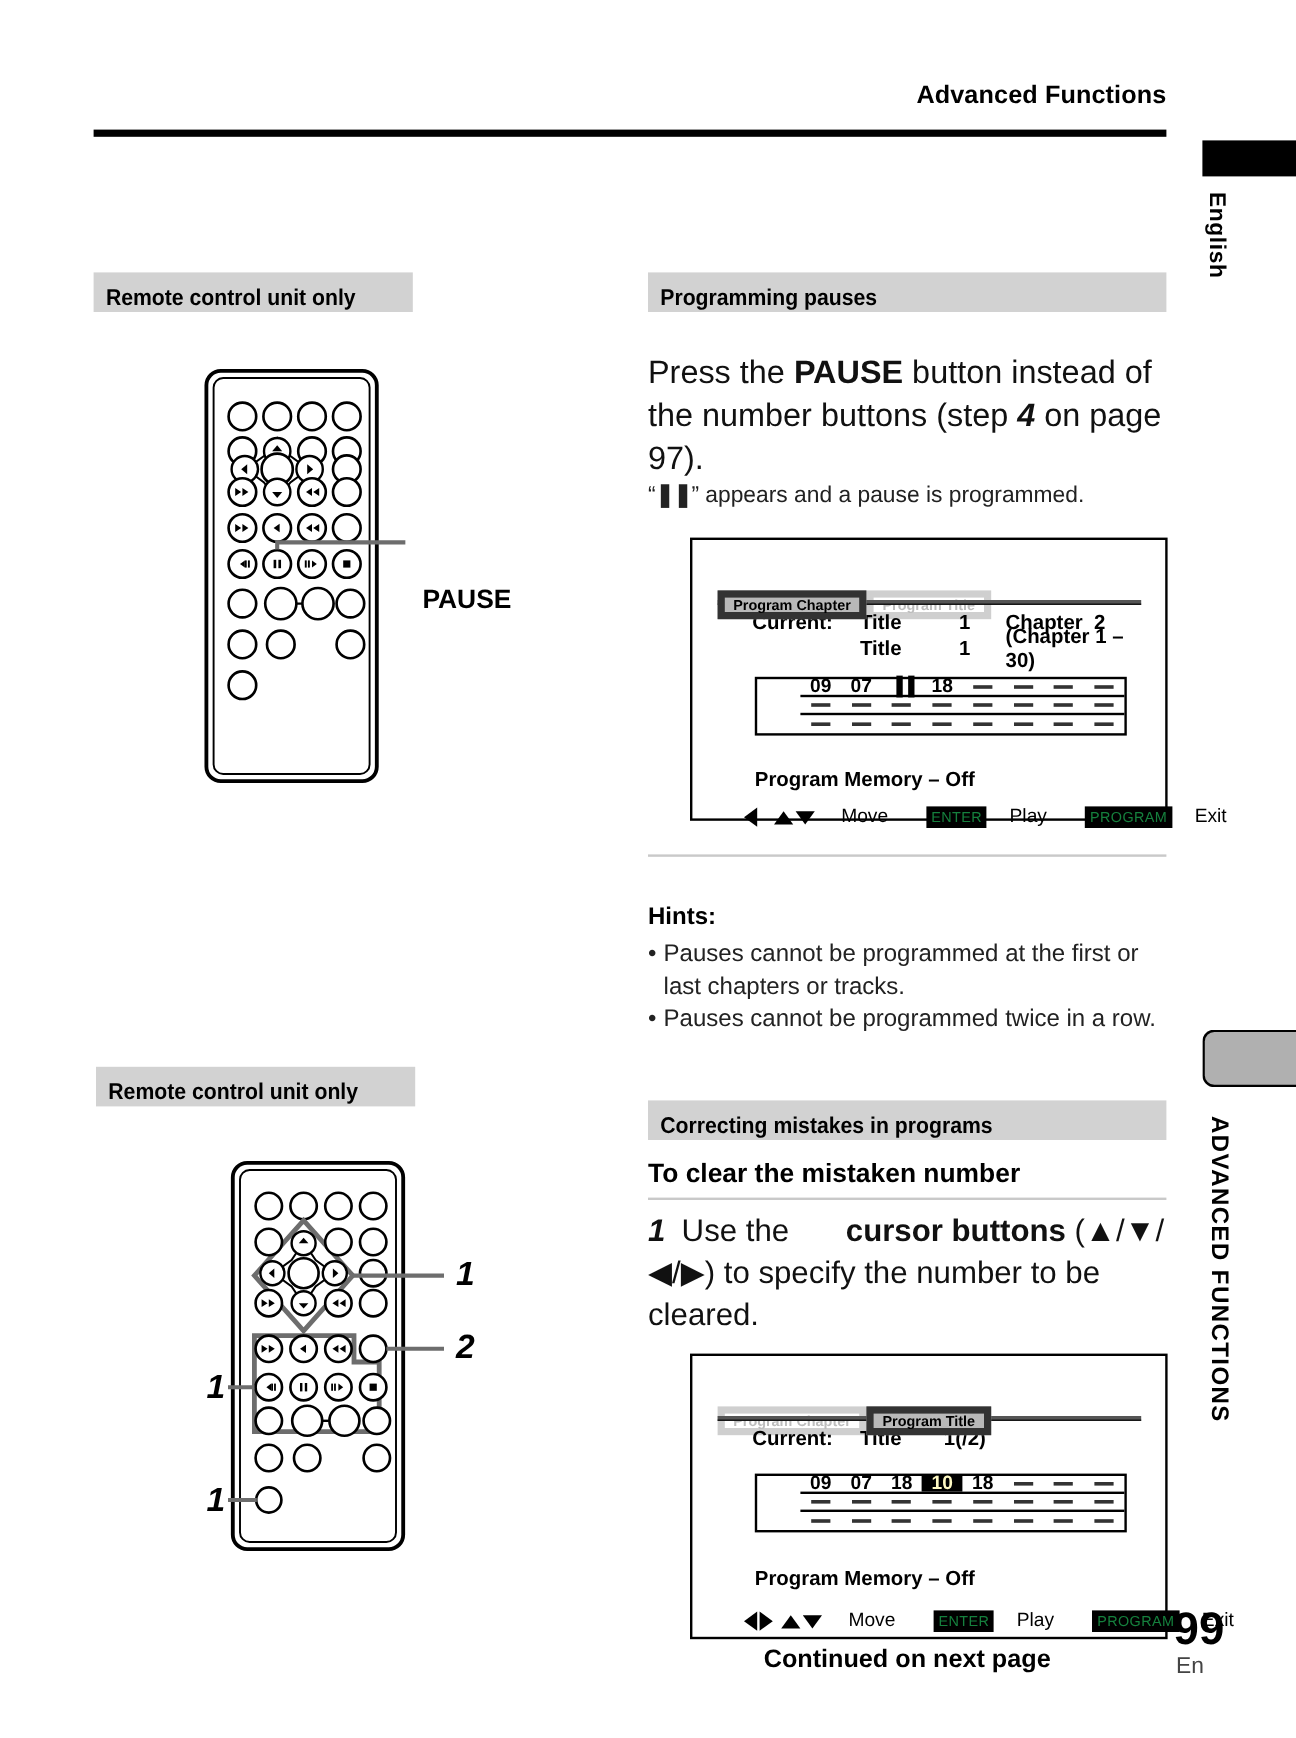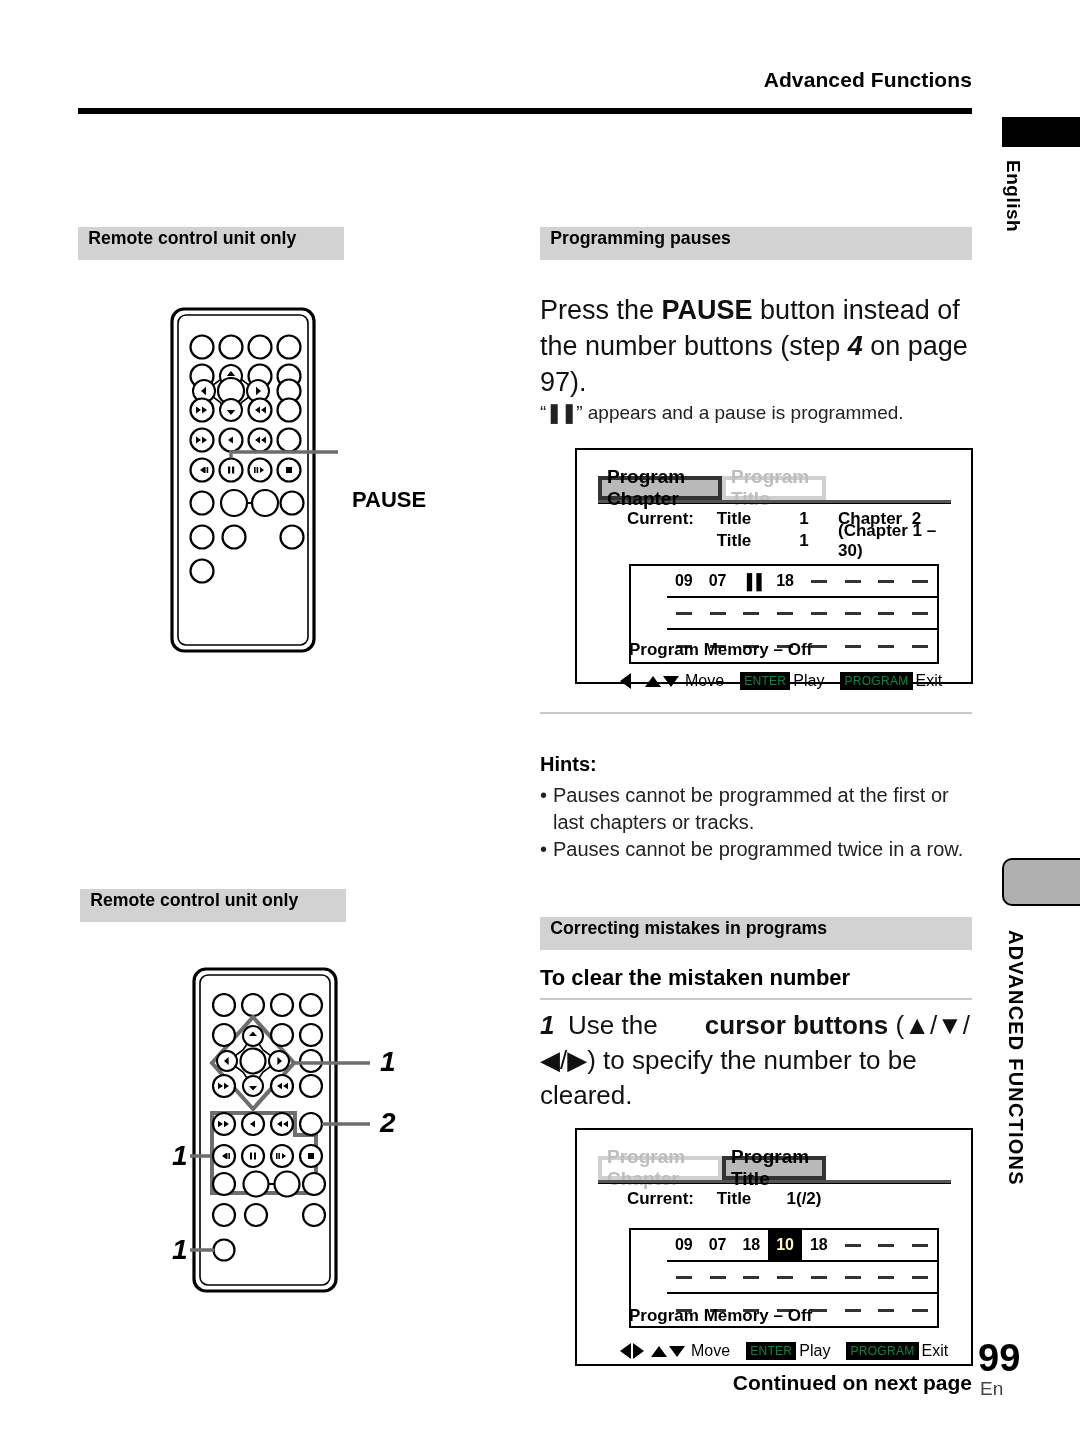--- a/index.html
+++ b/index.html
@@ -32,21 +32,21 @@
   }
   .title-bar span{
     color:#fff; font-size:24px; font-weight:bold;
     padding-left:12px; letter-spacing:0px;
     transform:scaleX(.92); transform-origin:left center;
   }
 
   
   .sect-head{
     position:absolute; background:#d2d2d2;
-    display:flex; align-items:flex-start;
+    display:flex; align-items:flex-end;
     font-weight:bold; font-size:19px;
   }
   .sect-head span{ padding-left:11px; transform:scaleX(.93); transform-origin:left center;}
   #rcuo1{ left:78px; top:227px; width:266px; height:33px; }
   #pp   { left:540px; top:227px; width:432px; height:33px; }
   #cmp  { left:540px; top:917px; width:432px; height:33px; }
   #rcuo2{ left:80px; top:889px; width:266px; height:33px; }
 
   
   .tab-black{
@@ -113,23 +113,23 @@
   .step1 b{ font-weight:bold;margin-left:40px; }
 
   
   .osd-wrap{ position:absolute; border:2px solid #000; background:#fff; }
   #osd1{ left:575px; top:448px; width:398px; height:236px; }
   #osd2{ left:575px; top:1128px; width:398px; height:238px; }
 
   .osd-inner{ position:absolute; left:21px; top:26px; right:20px; bottom:12px; }
   .tabs{ position:relative; height:24px; }
   .tab{
-    position:absolute; top:0; height:24px;
-    border:4px solid #14532d;
-    font-size:19px; font-weight:bold;
+    position:absolute; top:16px; height:24px;
+    border:6px solid #14532d;
+    font-size:12px; font-weight:bold;
     display:flex; align-items:center; justify-content:center;
     padding:0 5px;
   }
   .tab.active{ background:#b9b9b9; color:#000; border-color:#333; z-index:2;}
   .tab.inactive{ background:#fff; color:#bdbdbd; border-color:#cfcfcf; }
   .tabA{ left:0; width:124px; }
   .tabB{ left:124px; width:104px; }
   .tabline{
     position:absolute; left:0; top:24px; width:100%; height:4px;
     background:#555; border-bottom:1px solid #000;
@@ -141,39 +141,39 @@
   .cur-line .c2{ width:80px; text-align:center; }
   .cur-line .c3{ width:60px; text-align:center; }
   .cur-line .c4{ width:110px; text-align:left; padding-left:4px;}
 
   .prog-table{
     position:absolute; left:31px; right:12px;
     border:2px solid #000;
   }
   #osd1 .prog-table{ top:88px; }
   #osd2 .prog-table{ top:72px; }
-  .prog-row{ display:flex; height:32px; border-bottom:2px solid #000;margin-left:36px; }
+  .prog-row{ display:flex; height:15px; border-bottom:2px solid #000;margin-left:36px; }
   .prog-row:last-child{ border-bottom:none; }
   .cell{
     flex:1; display:flex; align-items:center; justify-content:center;
     font-size:16px; font-weight:bold;
   }
   .cell.hl{ background:#000; color:#fef9c3; }
   .cell .dash{ display:block; width:16px; height:3px; background:#333; }
   .cell .pz{ font-size:15px; letter-spacing:-1px; }
 
   .prog-mem{
     position:absolute; left:31px; font-size:17px; font-weight:bold;
   }
   #osd1 .prog-mem{ top:164px; }
   #osd2 .prog-mem{ top:150px; }
 
   .osd-foot{
     position:absolute; left:22px; right:10px; display:flex; align-items:center;
-    font-size:16px; gap:0;
+    font-size:16px; gap:16px;
   }
   #osd1 .osd-foot{ top:196px; }
   #osd2 .osd-foot{ top:186px; }
   .arrowgrp{ display:flex; align-items:center; gap:2px; margin-right:6px;}
   .ar{ width:0;height:0; }
   .ar-l{ border-top:8px solid transparent;border-bottom:8px solid transparent;border-right:11px solid #000;}
   .ar-r{ border-top:8px solid transparent;border-bottom:8px solid transparent;border-left:11px solid #000;}
   .ar-u{ border-left:8px solid transparent;border-right:8px solid transparent;border-bottom:11px solid #000;}
   .ar-d{ border-left:8px solid transparent;border-right:8px solid transparent;border-top:11px solid #000;}
   .keybtn{
@@ -190,21 +190,21 @@
   .callout-label{
     position:absolute; font-weight:bold; font-size:22px;
   }
   .callout-num{
     position:absolute; font-weight:bold; font-style:italic; font-size:28px;
   }
 
   
   .cont{
     position:absolute; left:540px; top:1371px; width:432px;
-    text-align:right; font-size:21px; font-weight:bold;
+    text-align:center; font-size:21px; font-weight:bold;
   }
   .pageno{
     position:absolute; left:978px; top:1337px; width:60px;
     font-size:38px; font-weight:bold; text-align:left;
   }
   .pageen{
     position:absolute; left:980px; top:1378px;
     font-size:19px; color:#444;
   }
 </style>

